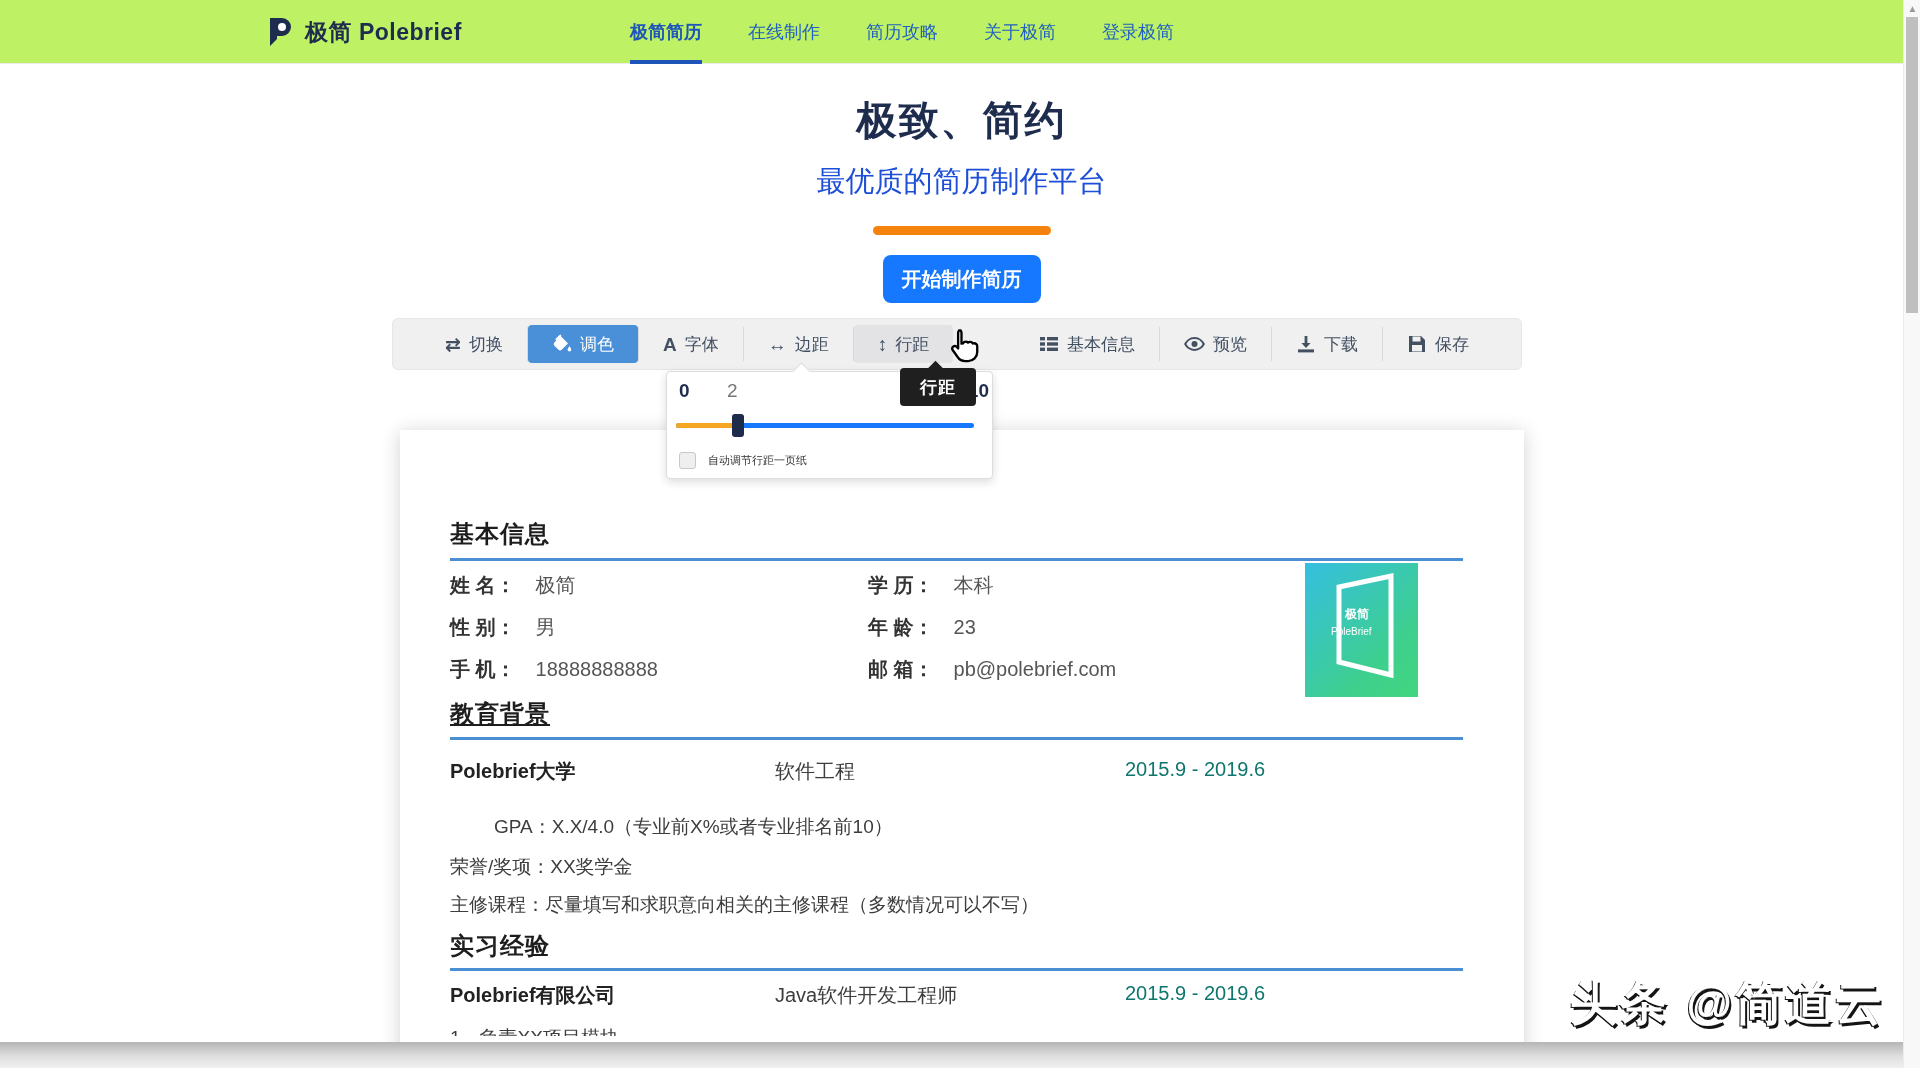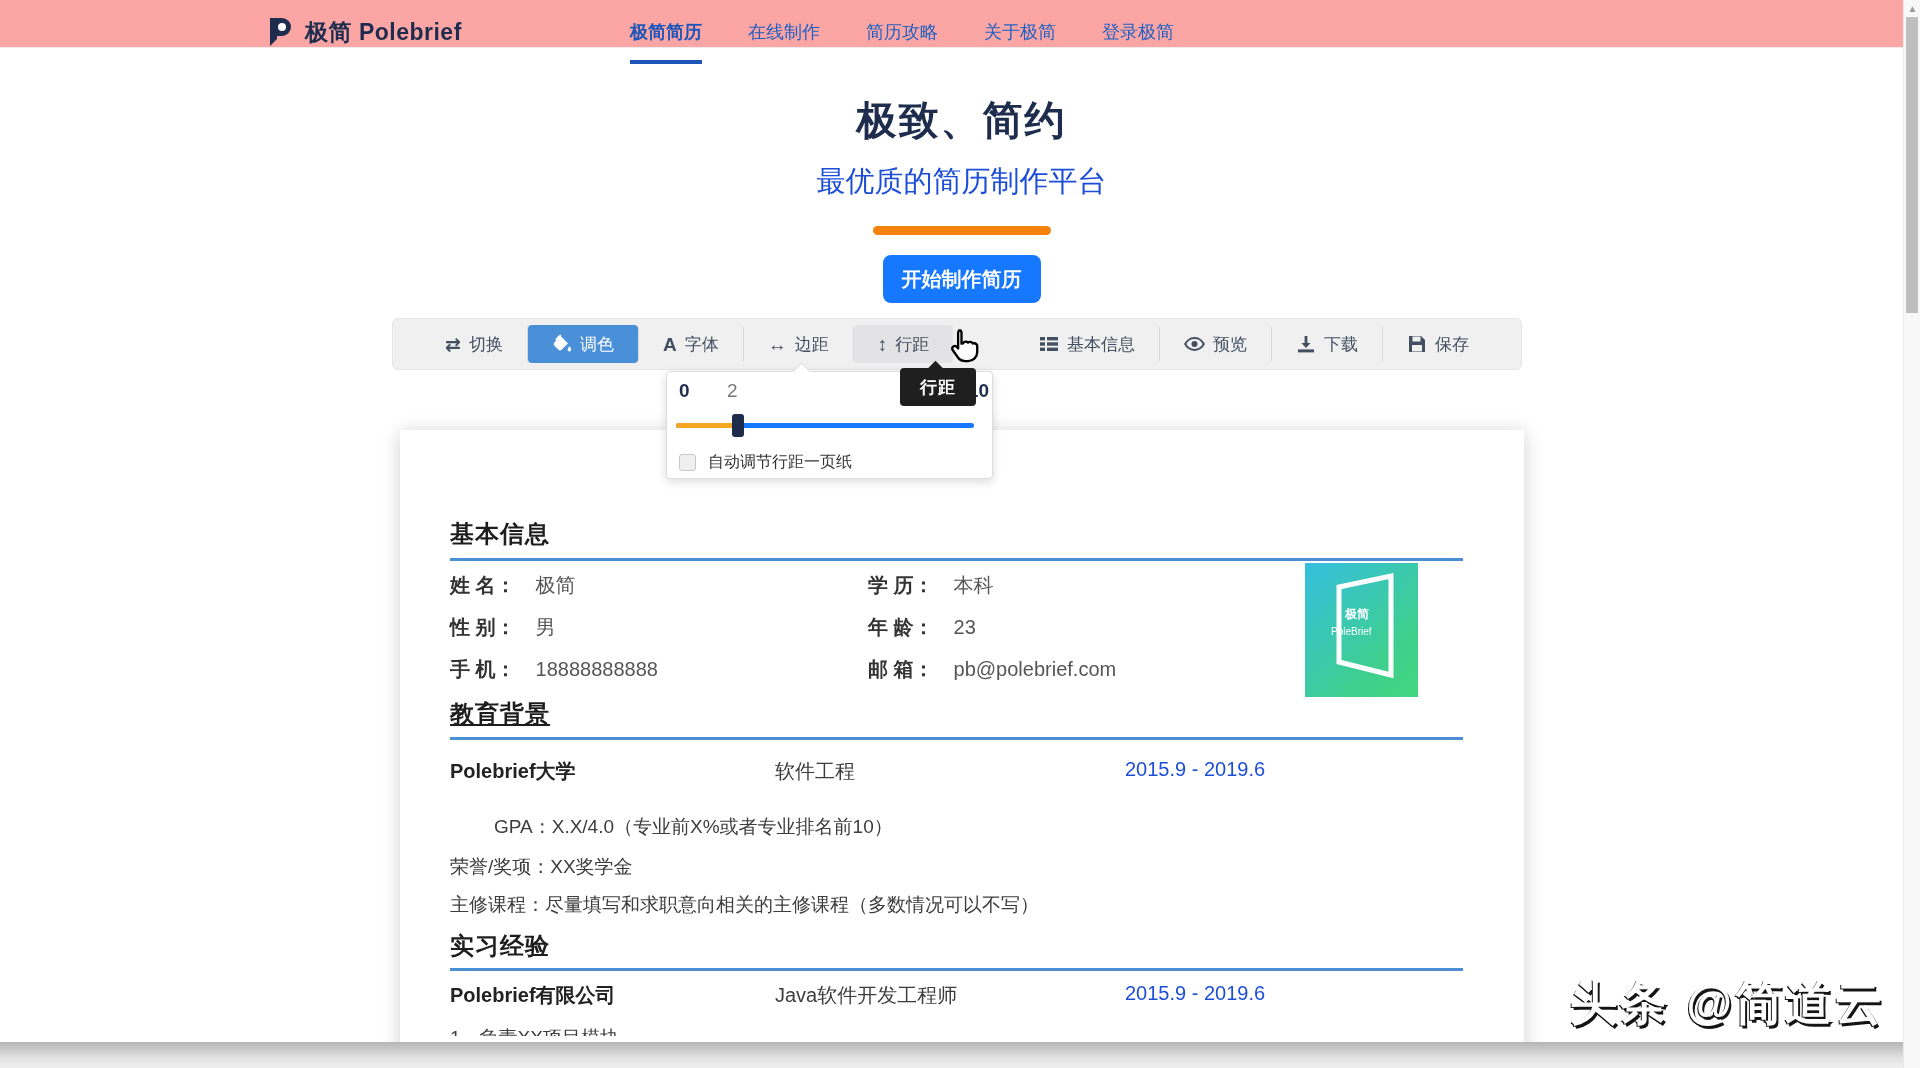--- a/index.html
+++ b/index.html
@@ -1,21 +1,21 @@
 <!DOCTYPE html>
 <html><head>
 <meta charset="utf-8">
 <style>
   * { margin:0; padding:0; box-sizing:border-box; }
   html,body { width:1920px; height:1068px; overflow:hidden; }
   body { font-family:"Liberation Sans","DejaVu Sans",sans-serif; background:#fff; color:#333; }
   #app { position:relative; width:1920px; height:1068px; background:#fff; overflow:hidden; }
 
   
-  .header { position:absolute; left:0; top:0; width:1903px; height:48px; background:#fca5a5; border-bottom:1px solid #ececec; z-index:30; }
+  .header { position:absolute; left:0; top:0; width:1903px; height:64px; background:#bef264; border-bottom:1px solid #ececec; z-index:30; }
   .logo { position:absolute; left:268px; top:0; height:64px; display:flex; align-items:center; gap:10px; cursor:pointer; }
   .logo svg { display:block; }
   .logo-text { font-size:23px; font-weight:bold; color:#1e2c4e; letter-spacing:0.5px; }
   .nav { position:absolute; left:630px; top:0; height:64px; display:flex; align-items:stretch; gap:46px; }
   .nav-item { display:flex; align-items:center; font-size:18px; color:#2161c1; cursor:pointer; border-bottom:4px solid transparent; padding-top:4px; }
   .nav-item.active { color:#1d55b8; font-weight:bold; border-bottom-color:#1d55b8; }
 
   
   .hero { position:absolute; left:0; top:65px; width:1903px; text-align:center;padding-left:20px; }
   .hero-title { margin-top:28px; font-size:40px; font-weight:bold; color:#1e2c4e; letter-spacing:2px; }
@@ -37,39 +37,39 @@
   .popup { position:absolute; left:666px; top:371px; width:327px; height:108px; background:#fff; border:1px solid #ddd; border-radius:4px; box-shadow:0 3px 10px rgba(0,0,0,0.14); z-index:50; }
   .popup-caret { position:absolute; left:128px; top:-7px; width:13px; height:13px; background:#fff; border-left:1px solid #ddd; border-top:1px solid #ddd; transform:rotate(45deg); }
   .sl-min { position:absolute; left:12px; top:8px; font-size:19px; font-weight:bold; color:#1e2c4e; }
   .sl-val { position:absolute; left:60px; top:8px; font-size:19px; color:#777; }
   .sl-max { position:absolute; right:3px; top:8px; font-size:19px; font-weight:bold; color:#1e2c4e; }
   .sl-track { position:absolute; left:9px; top:51px; width:298px; height:5px; border-radius:3px; background:#1677ff; cursor:pointer; }
   .sl-track-filled { position:absolute; left:0; top:0; width:62px; height:5px; border-radius:3px 0 0 3px; background:#f5a623; }
   .sl-handle { position:absolute; left:65px; top:42px; width:12px; height:23px; background:#1f2b4a; border-radius:3px; cursor:grab; }
   .popup-check-row { position:absolute; left:12px; top:80px; display:flex; align-items:center; gap:12px; cursor:pointer; }
   .checkbox { width:17px; height:17px; background:#efefef; border:1px solid #c8c8c8; border-radius:3px; }
-  .check-label { font-size:16px; color:#333; }
+  .check-label { font-size:11px; color:#333; }
 
   
   .tooltip { position:absolute; left:900px; top:368px; width:76px; height:38px; background:#1f1f1f; border-radius:4px; color:#fff; font-size:17px; font-weight:bold; display:flex; align-items:center; justify-content:center; z-index:60; letter-spacing:1px; }
   .tooltip-caret { position:absolute; left:30px; top:-5px; width:11px; height:11px; background:#1f1f1f; transform:rotate(45deg); }
   .cursor-hand { position:absolute; left:944px; top:326px; z-index:70; }
 
   
   .card { position:absolute; left:400px; top:430px; width:1124px; height:638px; background:#fff; box-shadow:0 2px 18px rgba(0,0,0,0.18); z-index:10; overflow:hidden; }
   .sec-title { position:absolute; left:50px; font-size:24px; font-weight:bold; color:#1d1d1d; letter-spacing:1px; }
   .sec-line { position:absolute; left:50px; width:1013px; height:3px; background:#4a8fd4; }
   .fld { position:absolute; font-size:20px; }
   .fld b { color:#333; font-weight:bold; }
   .fld span { color:#555; margin-left:20px; }
   .avatar { position:absolute; left:905px; top:133px; width:113px; height:134px; background:linear-gradient(135deg,#35bfe0 0%,#3ecf8e 70%,#43d67e 100%); display:flex; align-items:center; justify-content:center; }
   .row3 { position:absolute; left:50px; width:1013px; display:flex; font-size:20px; color:#3d3d3d; }
   .row3 .c1 { width:325px; font-weight:bold; color:#222; }
   .row3 .c2 { width:350px; }
-  .row3 .c3 { width:auto; color:#1d4ed8; }
+  .row3 .c3 { width:auto; color:#0f766e; }
   .bodyline { position:absolute; left:50px; font-size:19px; color:#3d3d3d; white-space:nowrap; }
   .clipline { position:absolute; left:50px; top:595px; height:11px; overflow:hidden; font-size:19px; color:#3d3d3d; }
 
   
   .bottom-fade { position:absolute; left:0; bottom:0; width:1903px; height:26px; background:linear-gradient(180deg,#b5b5b5 0%,#dedede 55%,#f1f1f1 100%); z-index:40; }
   .watermark { position:absolute; right:35px; top:972px; font-size:47px; font-weight:bold; color:#fff; letter-spacing:3px; text-shadow:2px 3px 0 #141414, -1px 1px 0 #141414; z-index:45; }
   .scrollbar { position:absolute; right:0; top:0; width:17px; height:1068px; background:#f8f8f8; border-left:1px solid #ebebeb; z-index:80; }
   .sb-up { position:absolute; top:2px; left:0; width:17px; height:14px; color:#9a9a9a; font-size:10px; text-align:center; line-height:14px; cursor:pointer; }
   .sb-thumb { position:absolute; top:17px; left:2px; width:12px; height:296px; background:#bfbfbf; cursor:pointer; }
 </style>

